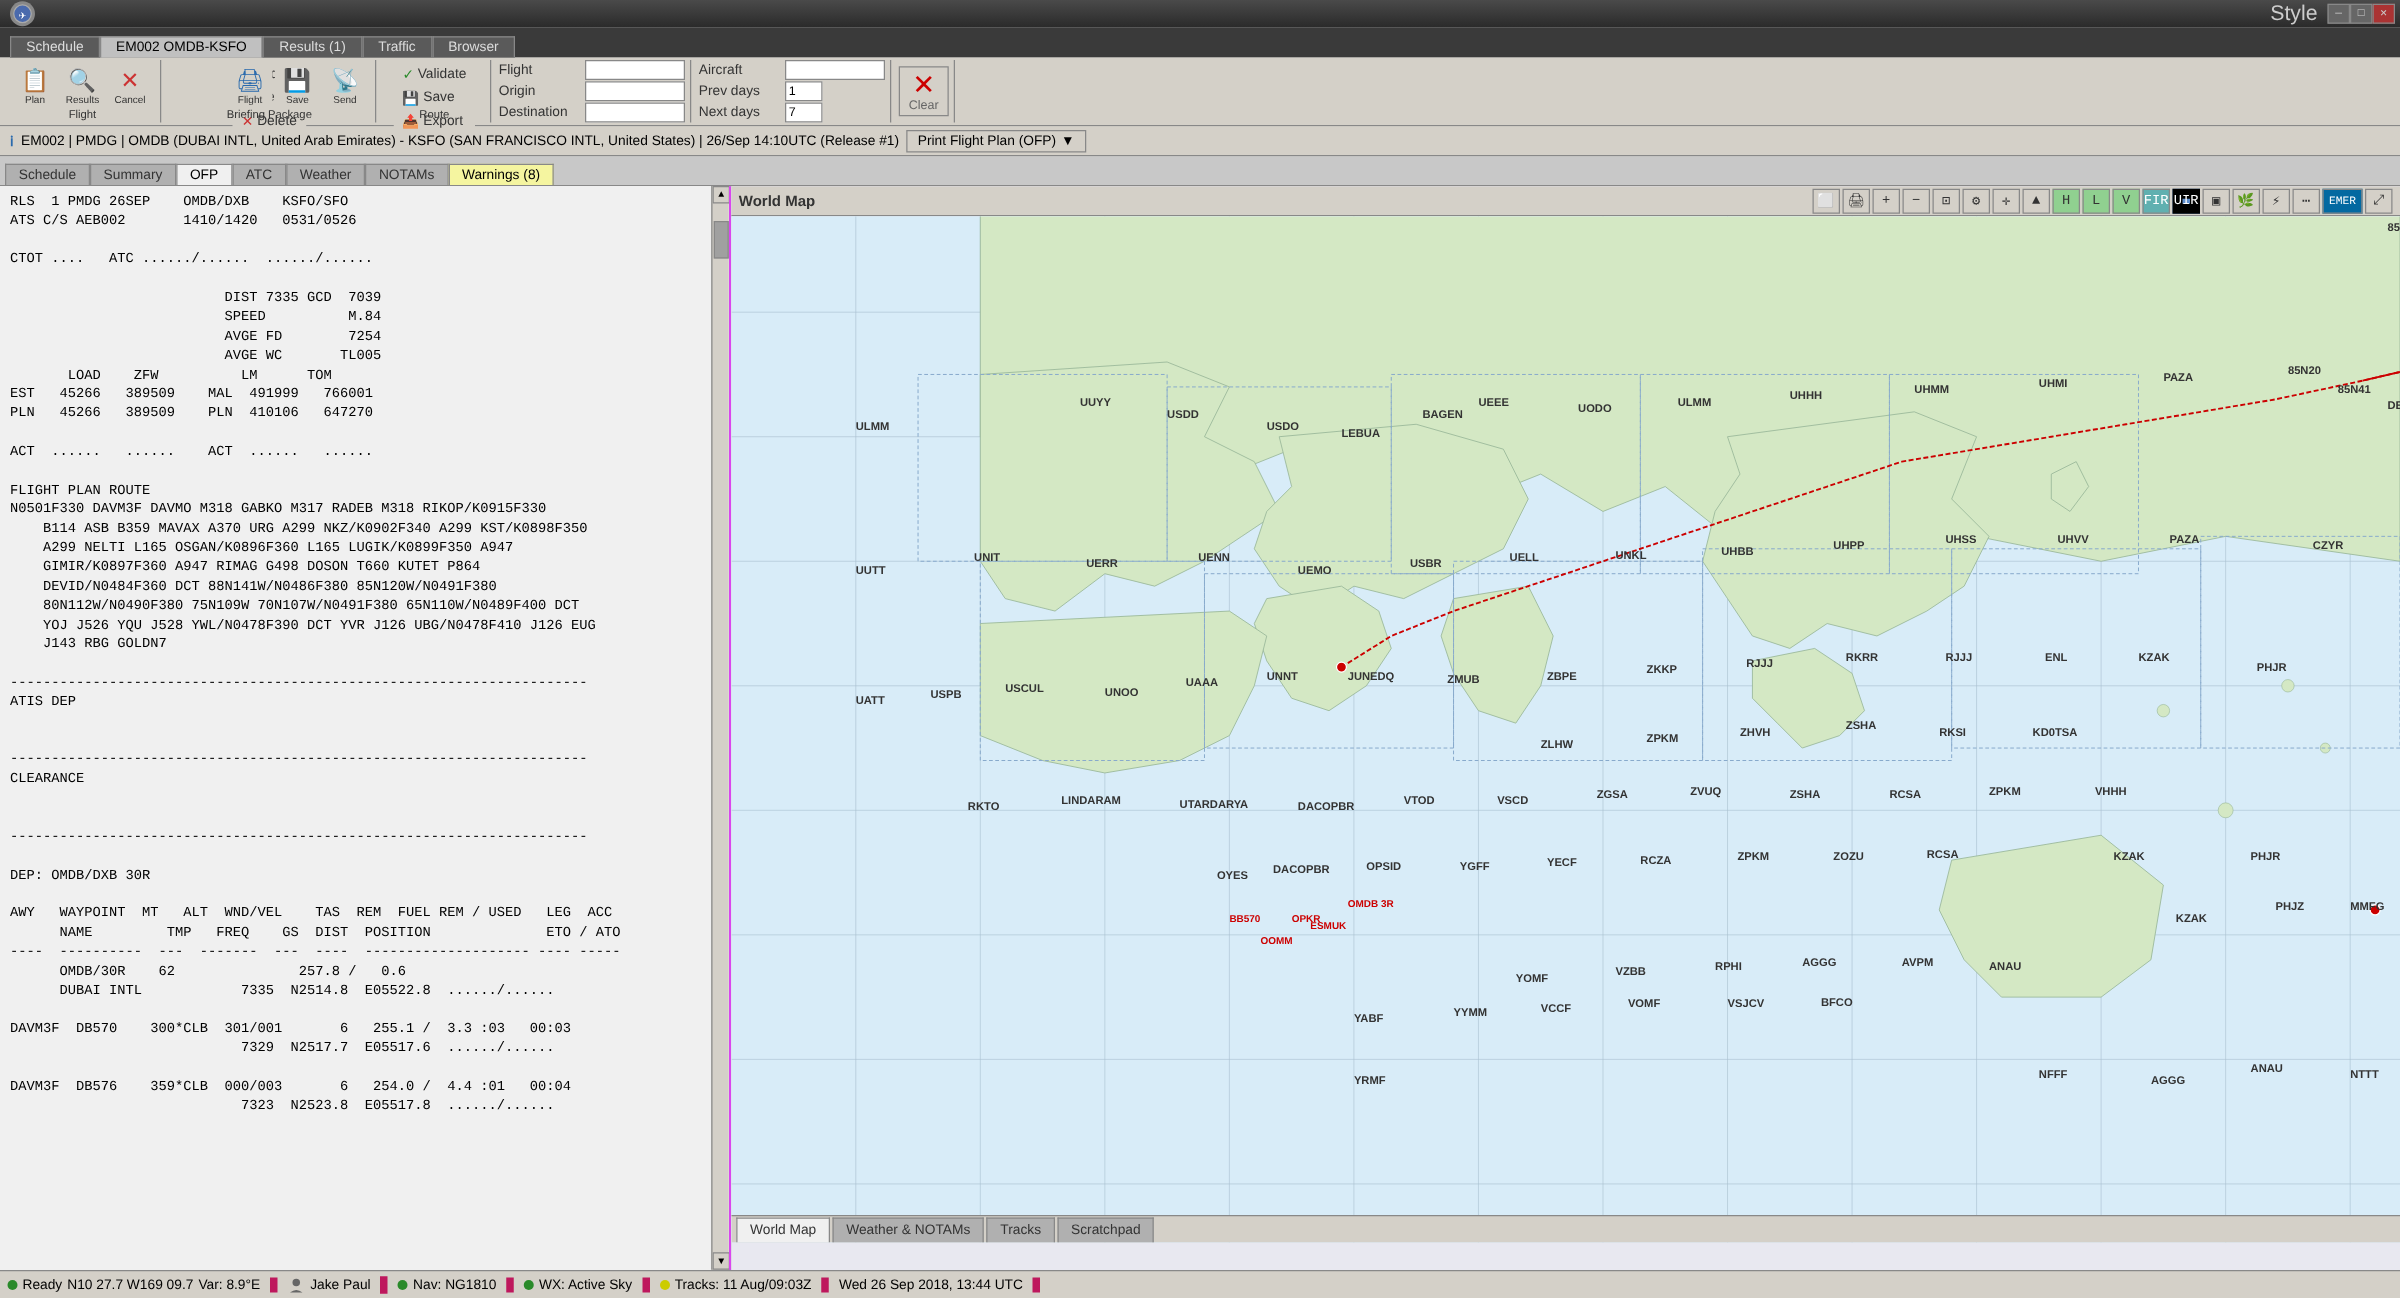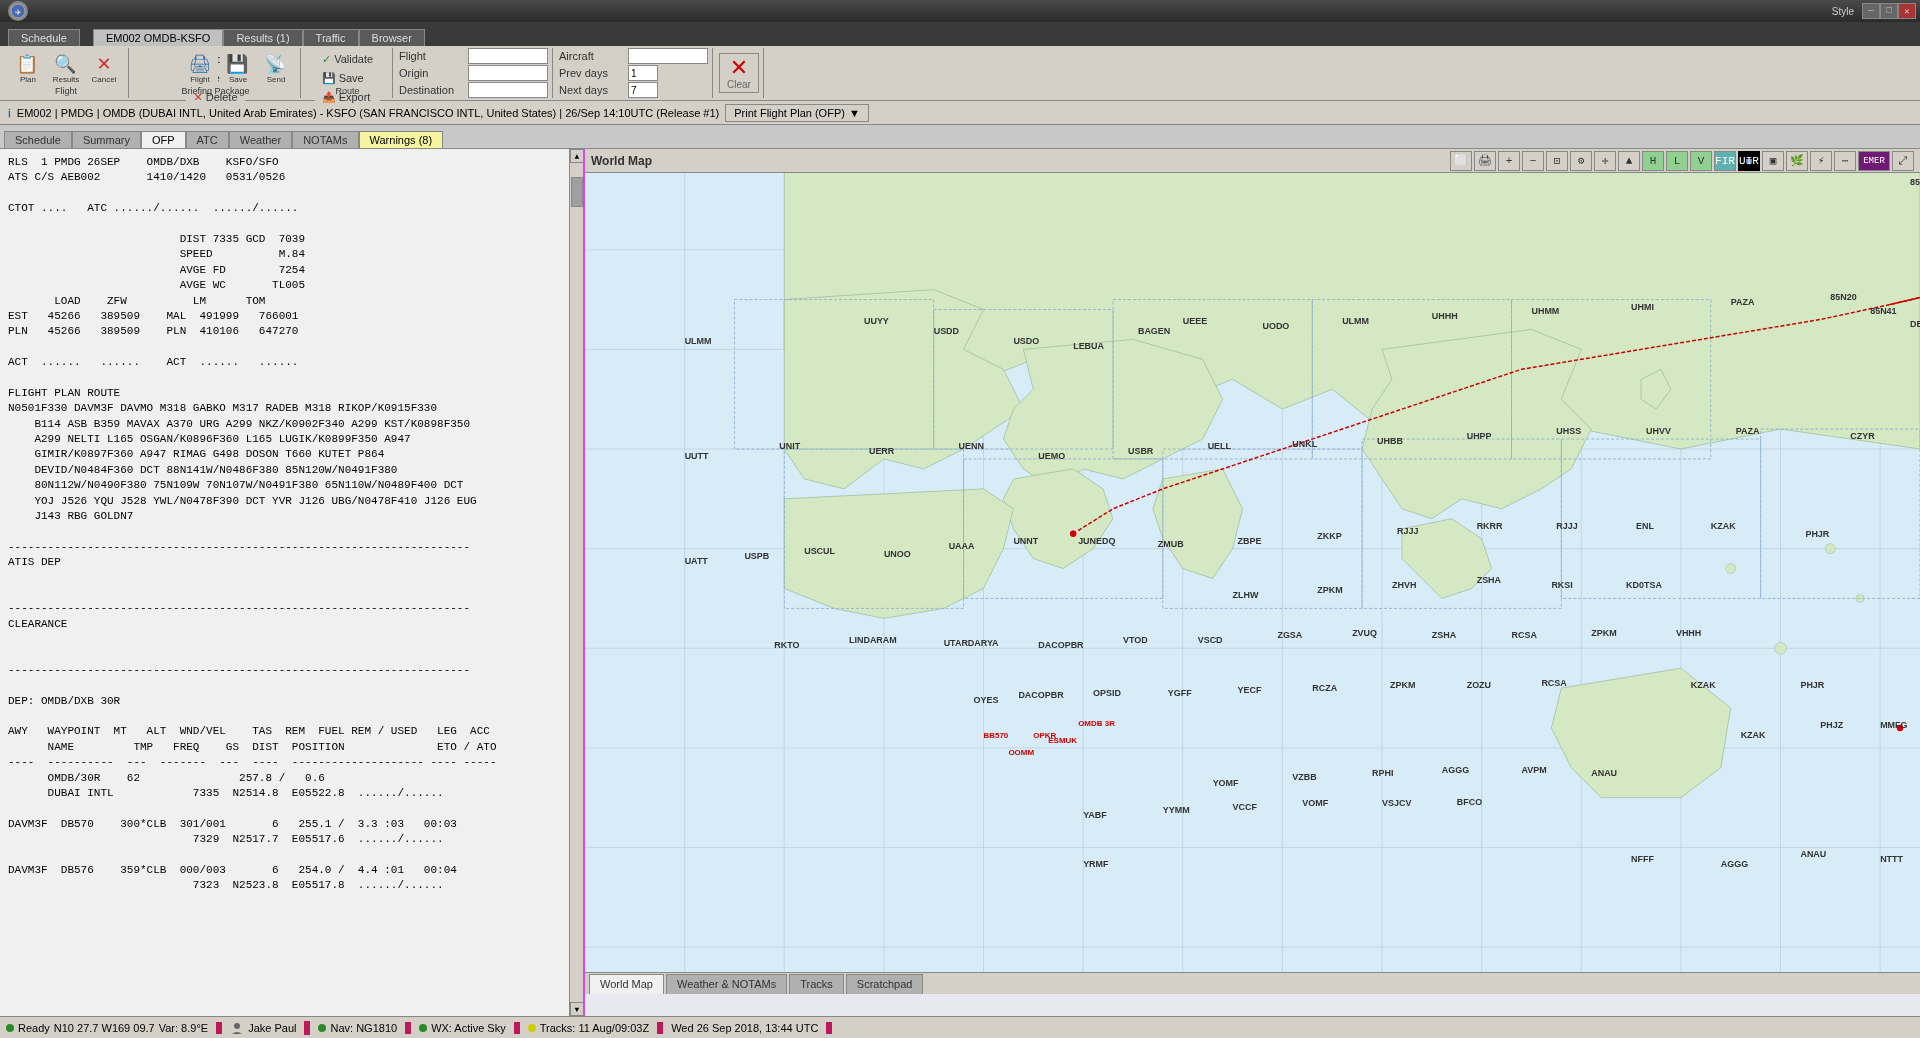--- a/index.html
+++ b/index.html
@@ -37,21 +37,21 @@
     .main-nav-tab {
       padding: 2px 12px;
       background: #5a5a5a;
       border: 1px solid #888;
       border-bottom: none;
       color: #ddd;
       font-size: 11px;
       cursor: pointer;
       font-family: Arial, sans-serif;
     }
-    .main-nav-tab.active { background: #c0c0c0; color: #000; margin-left: 13px; }
+    .main-nav-tab.active { background: #c0c0c0; color: #000; }
 
     
     #toolbar {
       height: 55px;
       background: #d4d0c8;
       border-bottom: 1px solid #888;
       display: flex;
       align-items: center;
       padding: 2px 4px;
       gap: 2px;
@@ -260,21 +260,21 @@
       background: #d4d0c8;
       border: 1px solid #888;
       cursor: pointer;
       display: flex; align-items: center; justify-content: center;
       font-size: 11px;
       color: #333;
     }
     .map-btn.green-bg { background: #90d090; }
     .map-btn.blue-bg { background: #6090d0; color: white; }
     .map-btn.teal-bg { background: #60b0b0; color: white; }
-    .map-btn.red-bg { background: #701a75; color: white; }
+    .map-btn.red-bg { background: #0369a1; color: white; }
     .map-btn.active { border: 8px solid #000000; }
     
     #map-container {
       position: relative;
       width: 100%;
       height: calc(100% - 24px - 22px);
       background: #dce8f0;
       overflow: hidden;
     }
 
@@ -379,21 +379,21 @@
 
 <div id="title-bar">
   <div id="title-bar-left">
     <div id="app-icon">
       <svg width="16" height="16" viewBox="0 0 16 16">
         <circle cx="8" cy="8" r="7" fill="#4a6aad" stroke="#aaa" stroke-width="1"></circle>
         <text x="8" y="12" text-anchor="middle" fill="white" font-size="10" font-weight="bold">✈</text>
       </svg>
     </div>
   </div>
-  <div id="title-bar-right-label" style="color:#ccc;font-family:Arial;font-size:10px;margin-right:8px;">Style</div>
+  <div id="title-bar-right-label" style="color:#ccc;font-family:Arial;font-size:17px;margin-right:8px;">Style</div>
   <div class="title-btn">—</div>
   <div class="title-btn">□</div>
   <div class="title-btn" style="background:#aa3333;">✕</div>
 </div>
 
 <div id="main-nav">
   <div class="main-nav-tab">Schedule</div>
   <div class="main-nav-tab active">EM002 OMDB-KSFO</div>
   <div class="main-nav-tab">Results (1)</div>
   <div class="main-nav-tab">Traffic</div>

